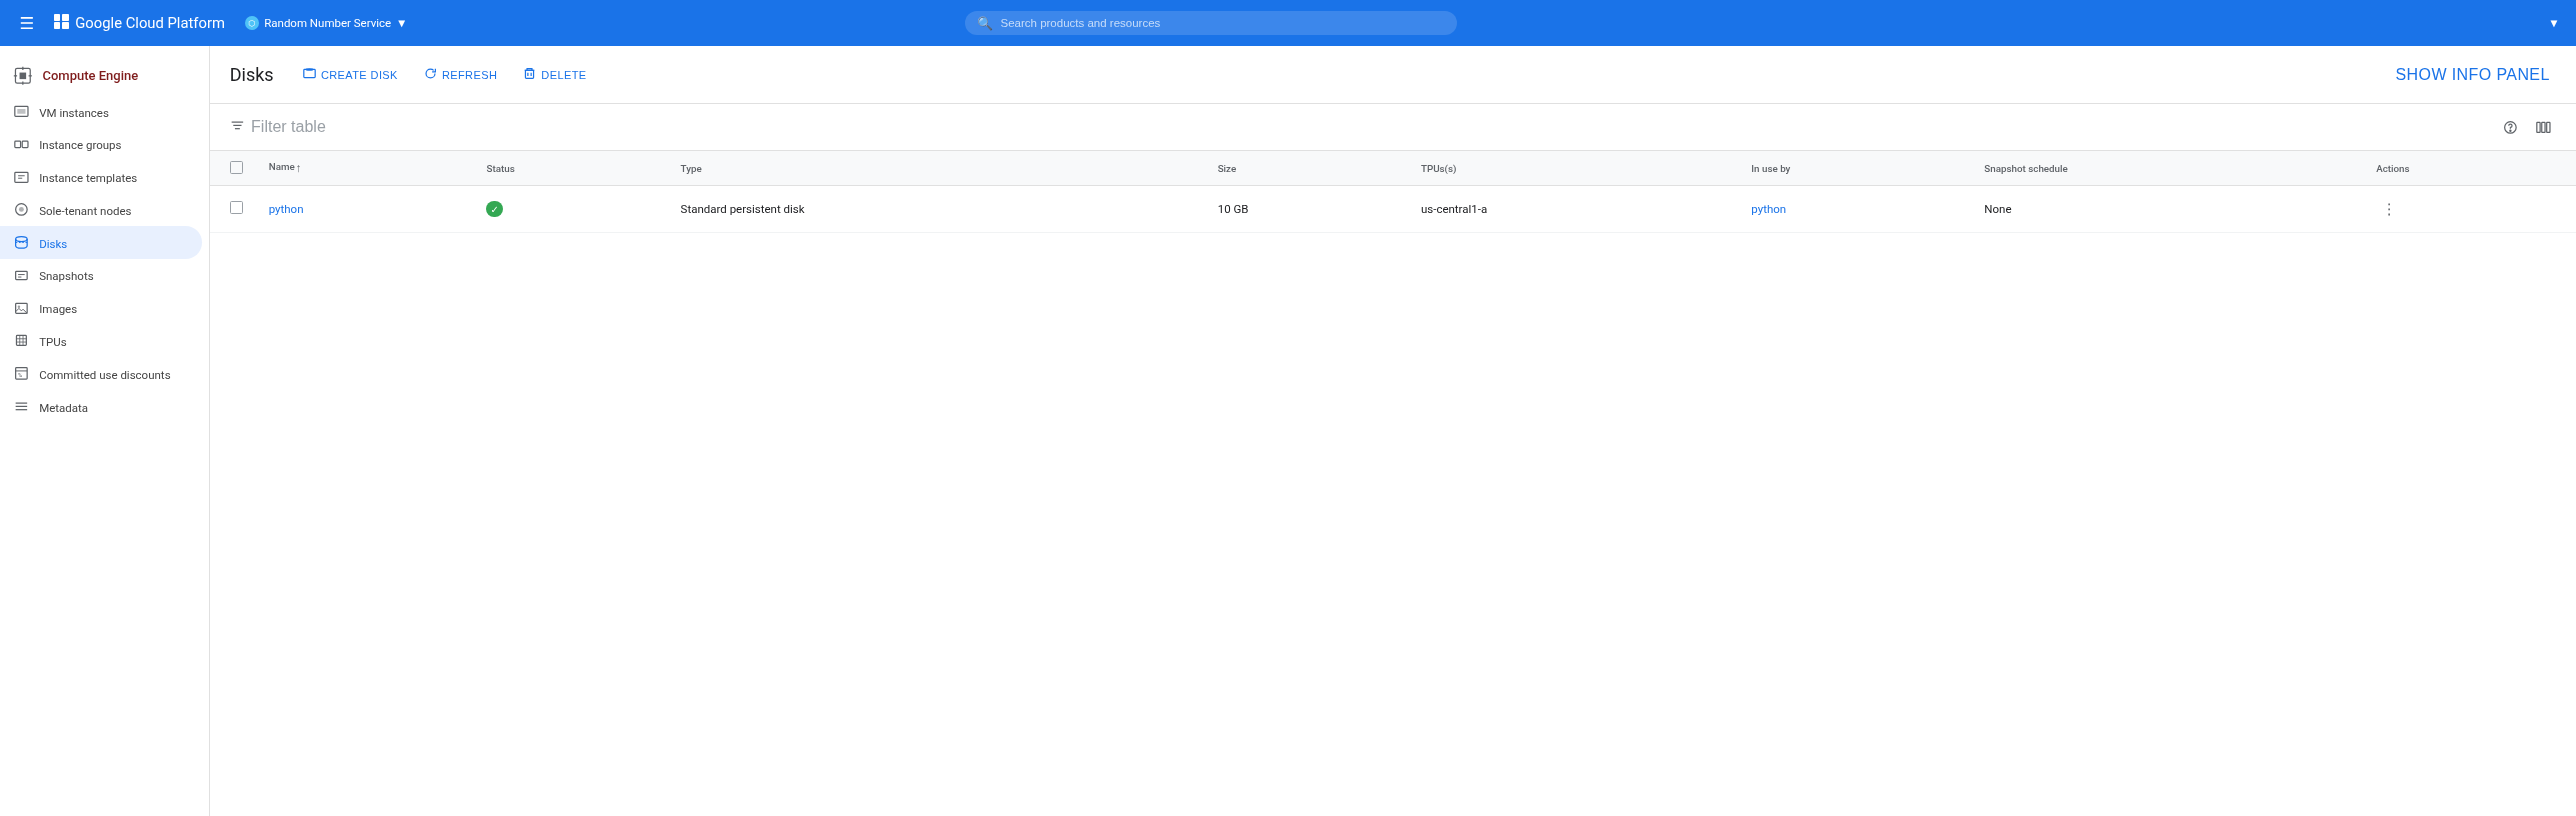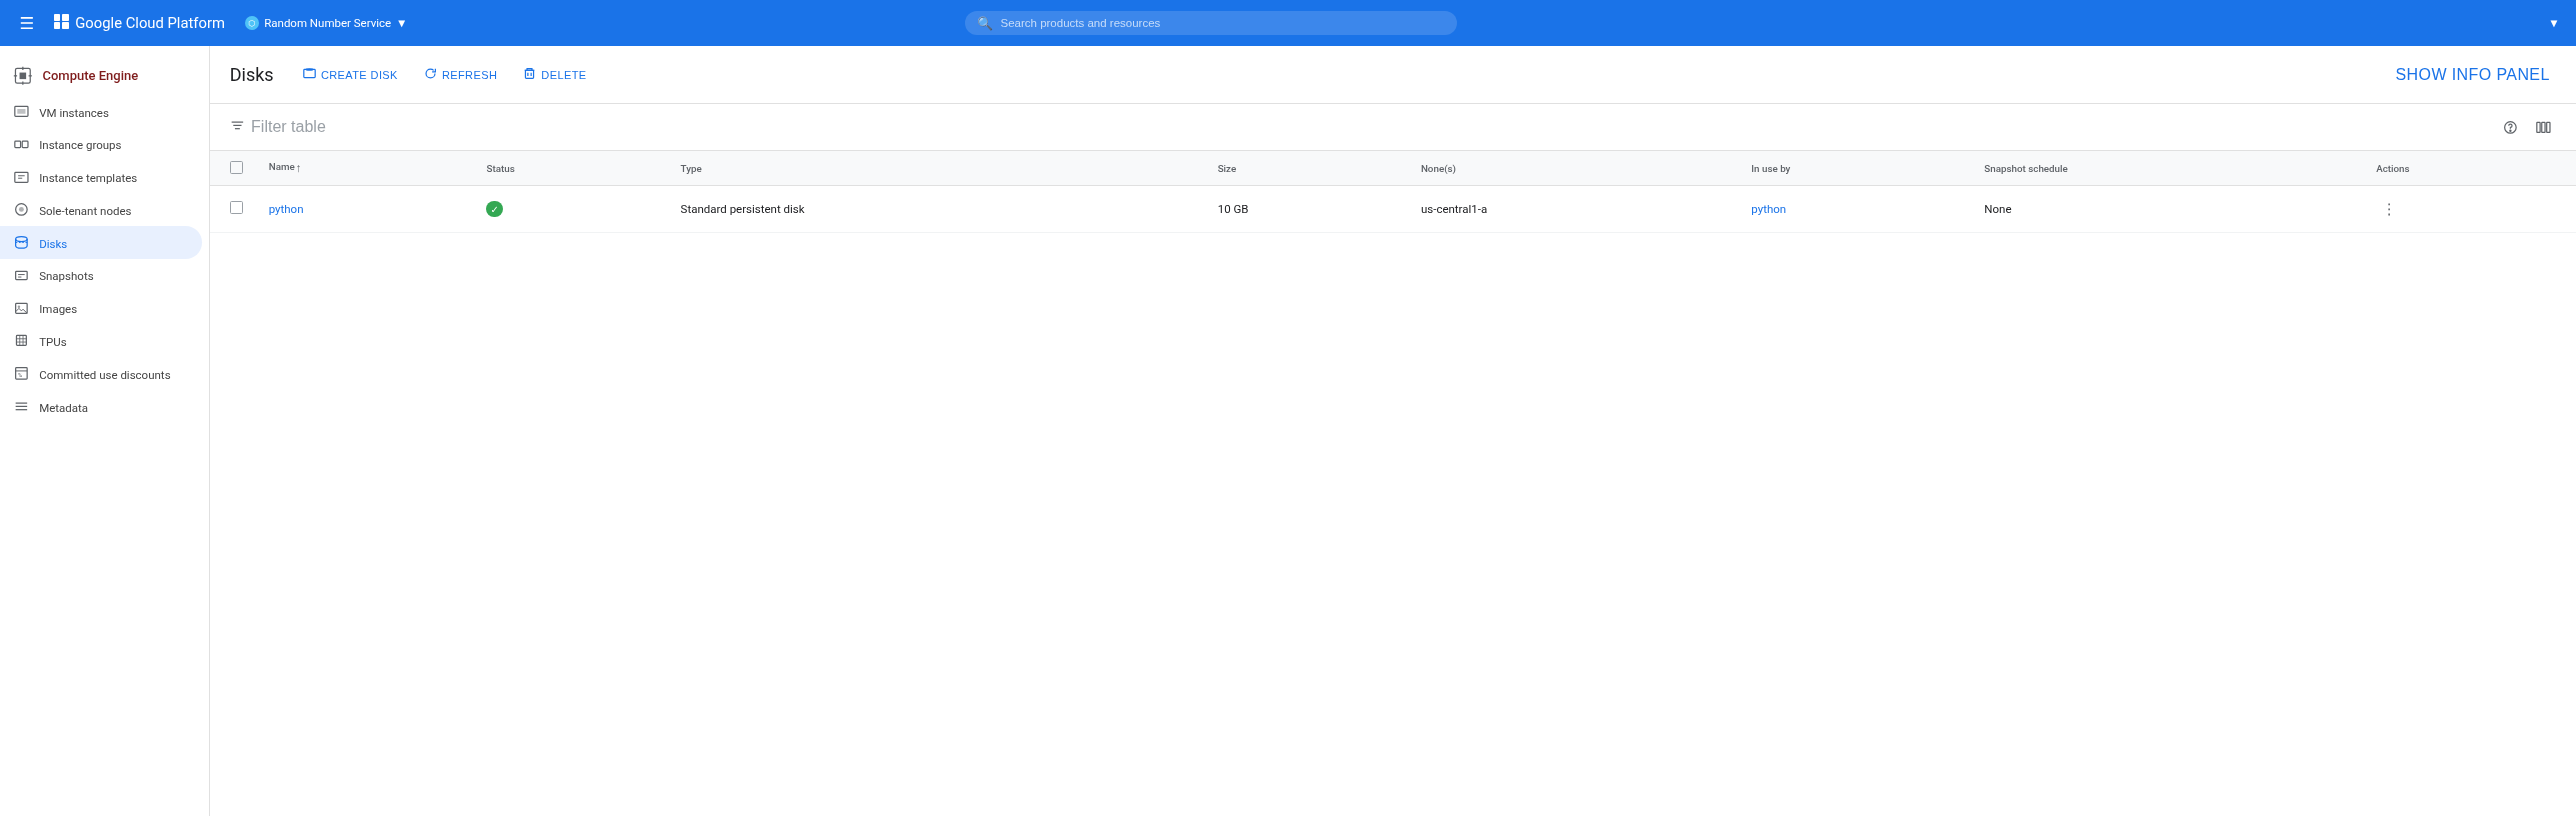--- a/index.html
+++ b/index.html
@@ -559,21 +559,21 @@
             </th>
             <th>
               <div class="col-name">
                 <span>Name</span>
                 <span class="sort-icon">↑</span>
               </div>
             </th>
             <th>Status</th>
             <th>Type</th>
             <th>Size</th>
-            <th>None(s)</th>
+            <th>TPUs(s)</th>
             <th>In use by</th>
             <th>Snapshot schedule</th>
             <th>Actions</th>
           </tr>
         </thead>
         <tbody>
           <tr>
             <td>
               <div class="checkbox"></div>
             </td>

